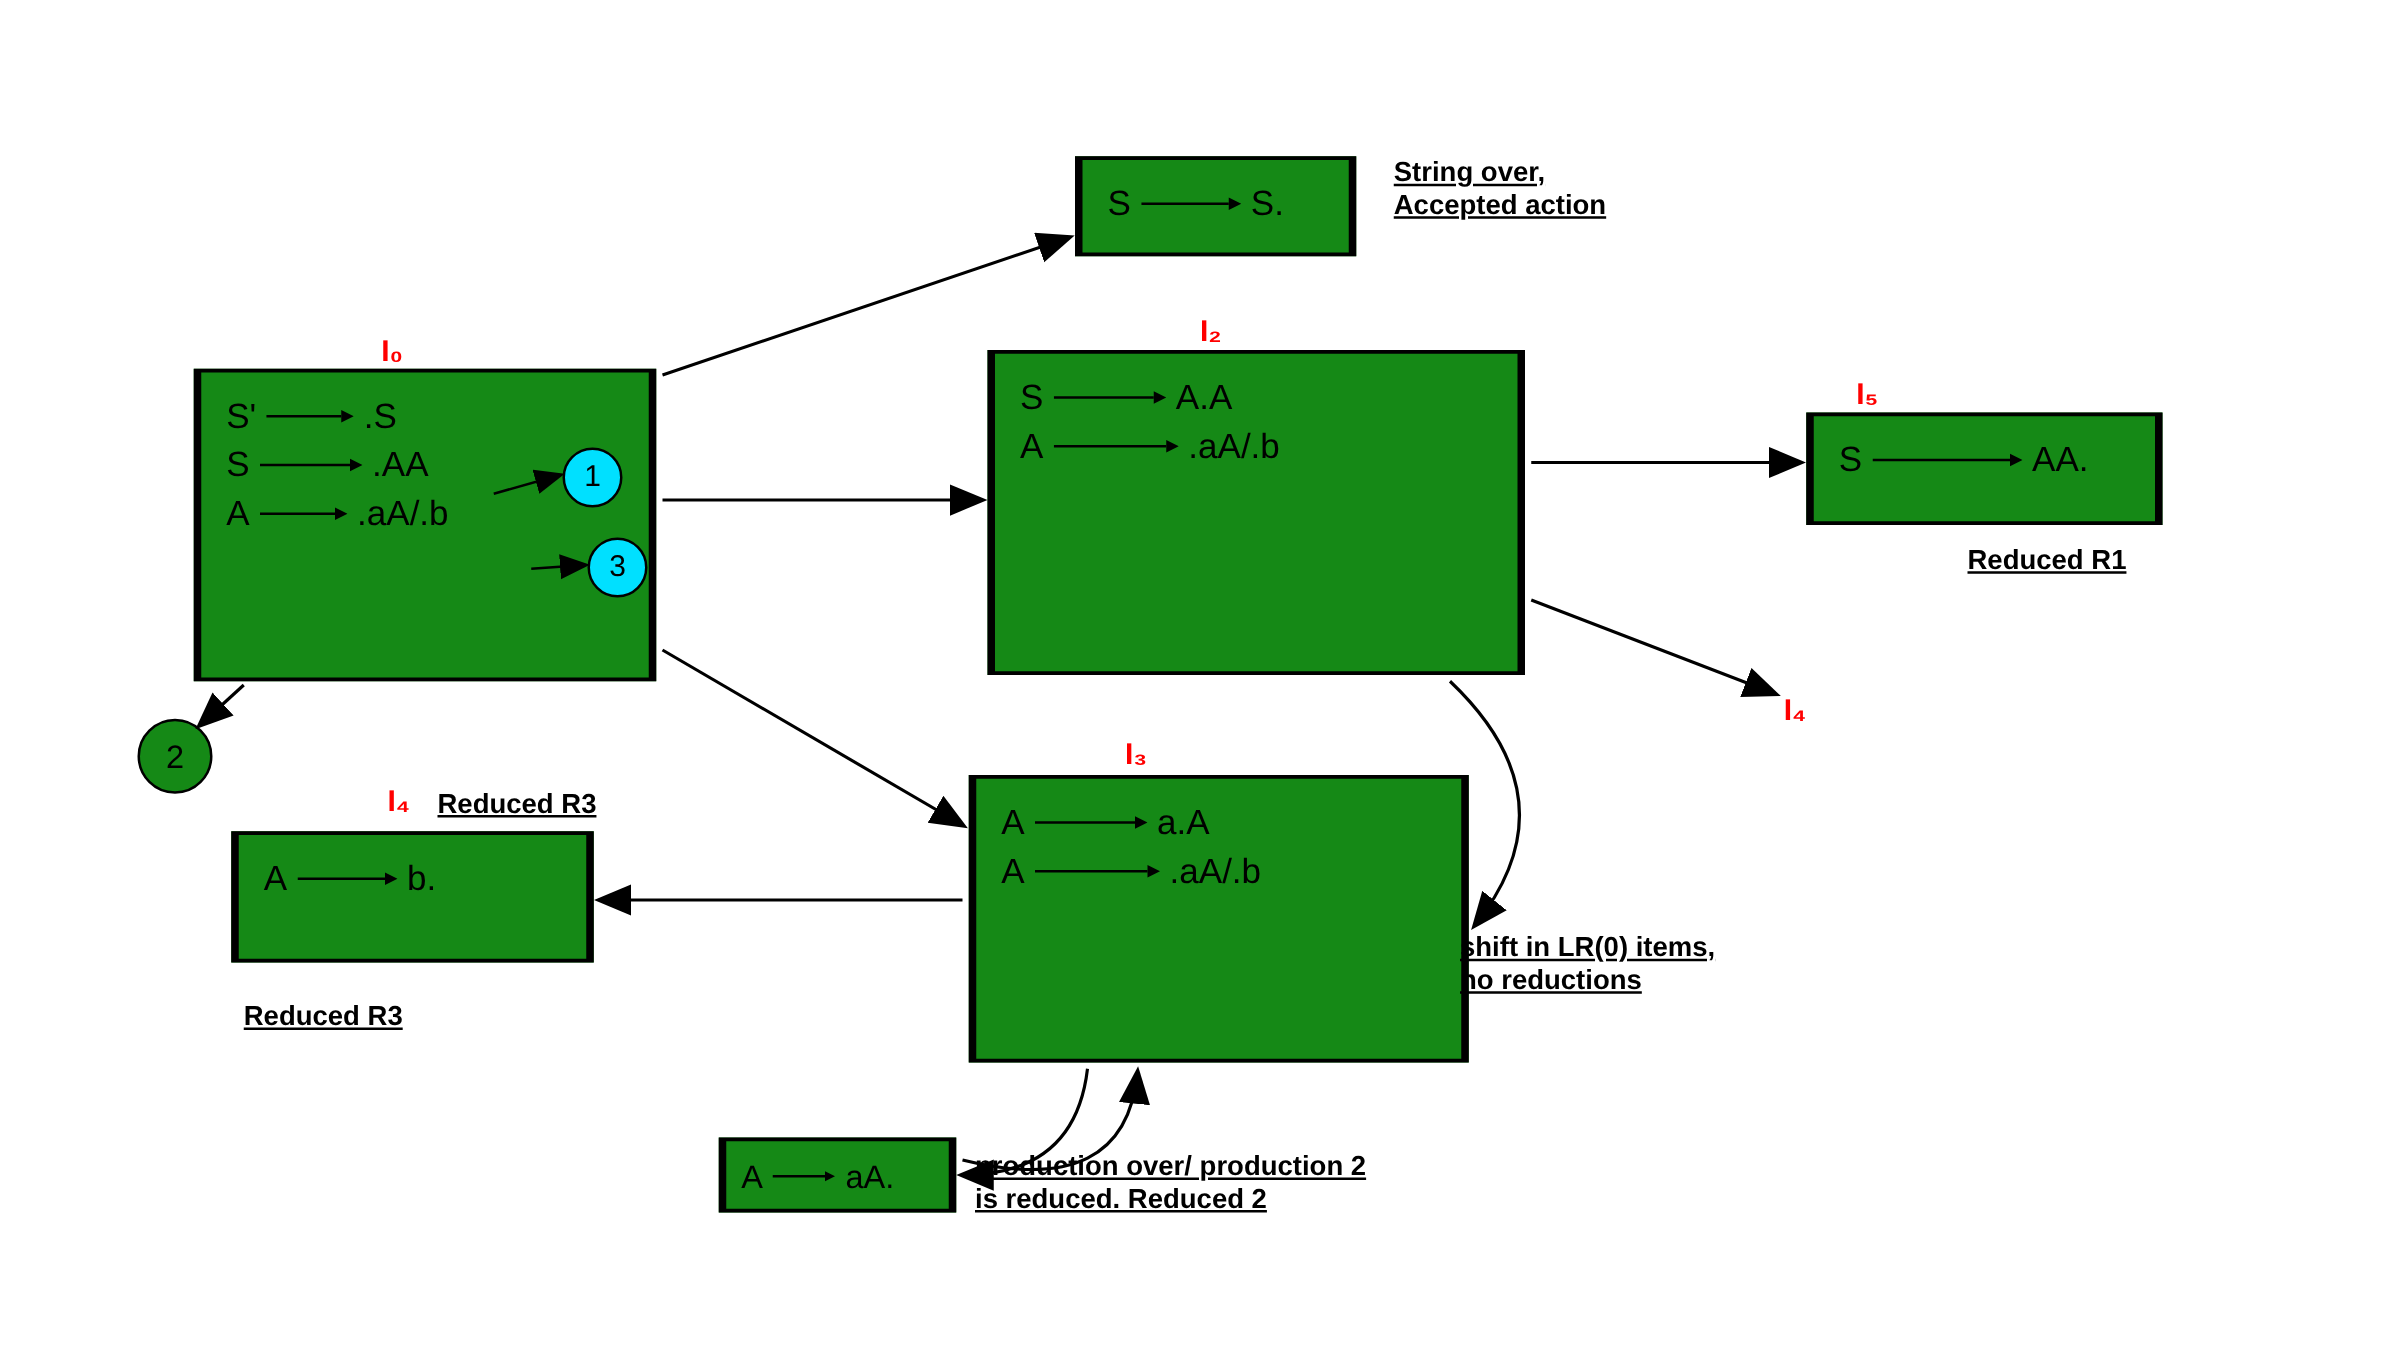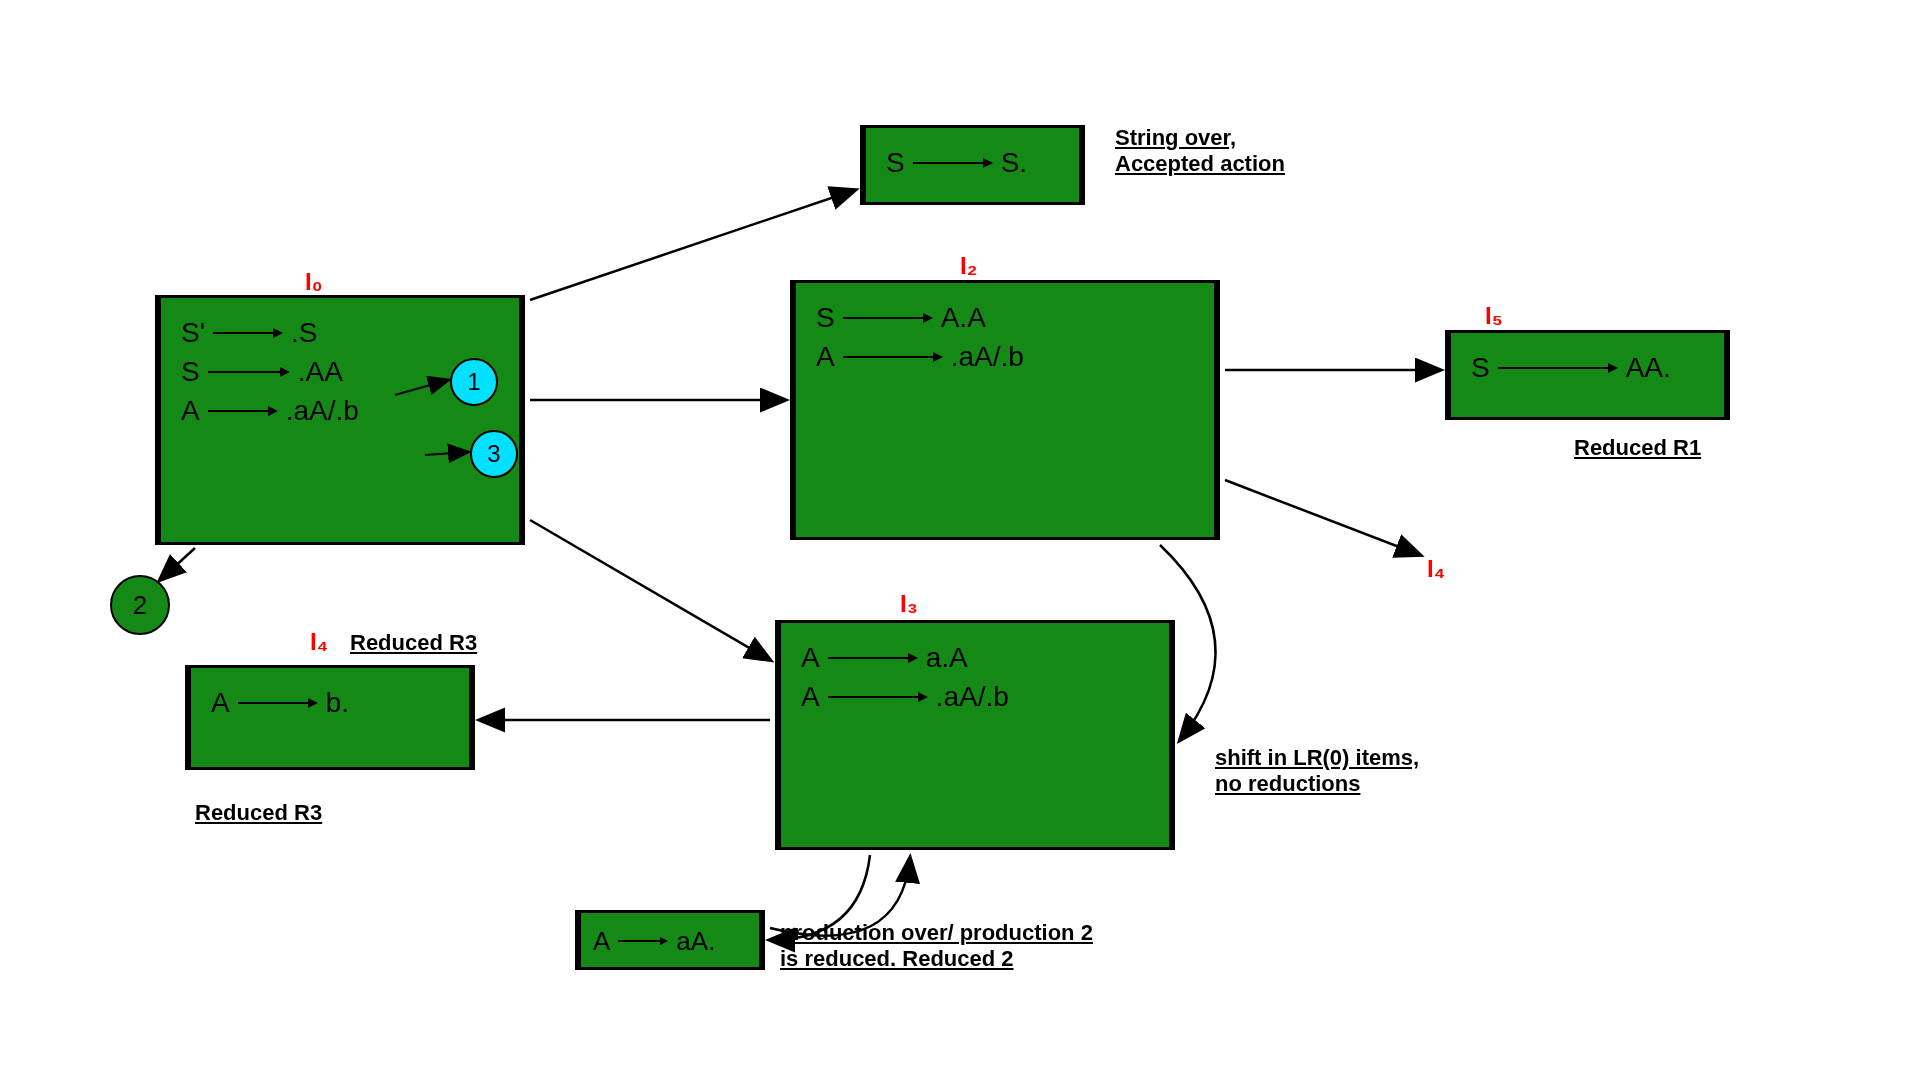--- a/index.html
+++ b/index.html
@@ -166,21 +166,21 @@
     </div>
   <div class="prod-line">
       <span>A</span>
     <svg width="100" height="16">
         <line x1="0" y1="8" x2="90" y2="8" stroke="black" stroke-width="2"></line>
         <polygon points="90,3 100,8 90,13" fill="black"></polygon>
       </svg>
     <span>.aA/.b</span>
     </div>
 </div>
-<div class="annotation" style="left:1215px; top:745px; white-space:pre-line;">shift in LR(0) items,
+<div class="annotation" style="left:1168px; top:745px; white-space:pre-line;">shift in LR(0) items,
 no reductions</div>
 
 <div class="state-label" style="left:310px; top:628px;"><span>I₄</span></div>
 <div class="annotation" style="left:350px; top:630px;">Reduced R3</div>
 <div class="state-box" style="left:185px; top:665px; width:290px; height:105px;">
   <div class="prod-line">
       <span>A</span>
     <svg width="80" height="16">
         <line x1="0" y1="8" x2="70" y2="8" stroke="black" stroke-width="2"></line>
         <polygon points="70,3 80,8 70,13" fill="black"></polygon>

